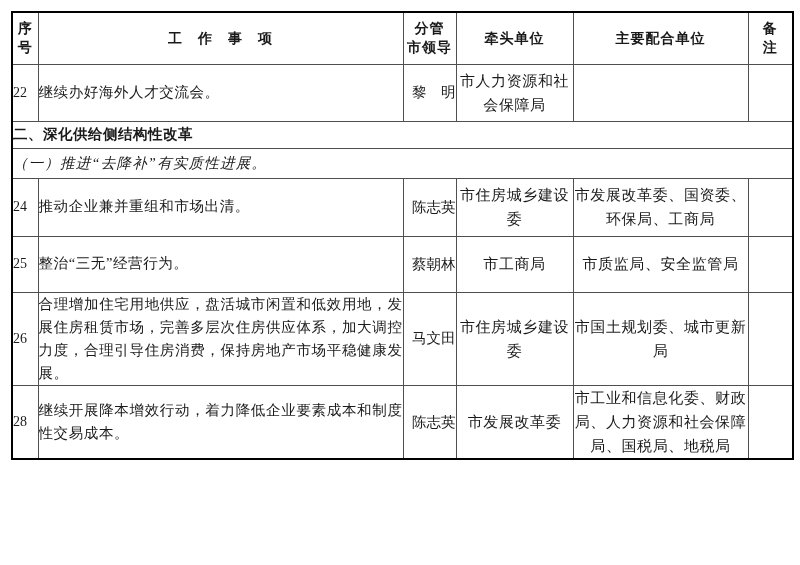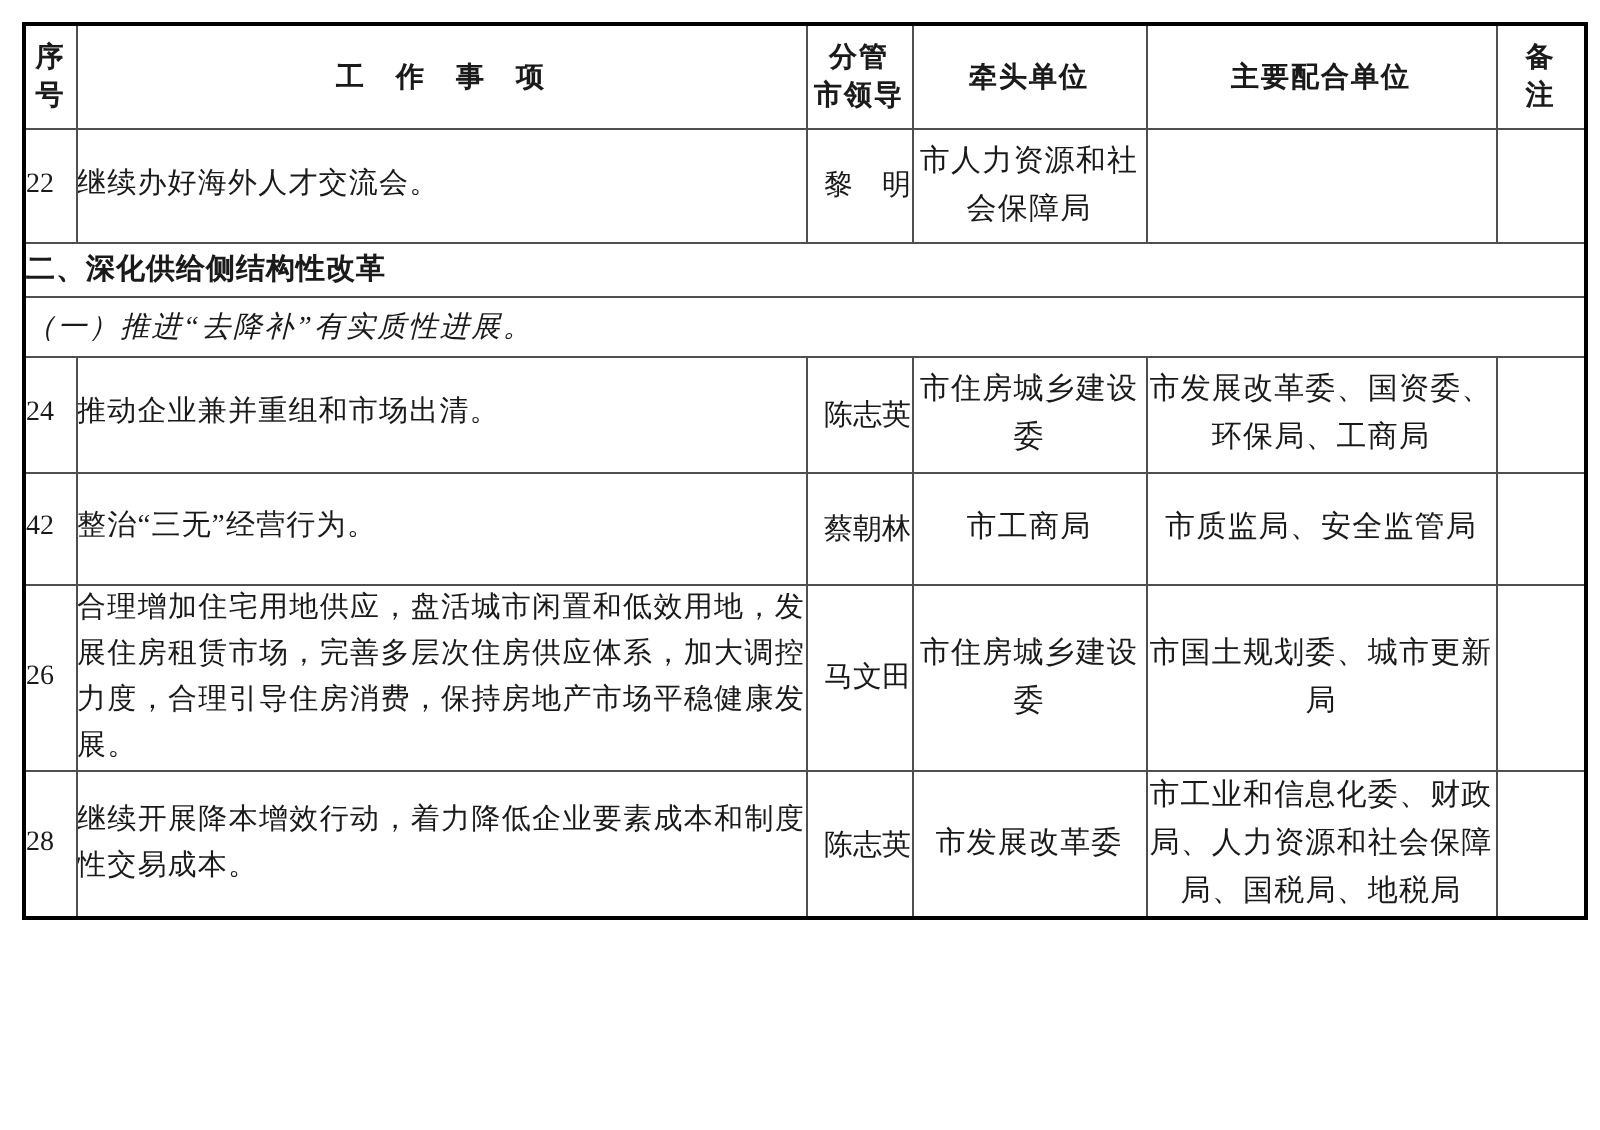--- a/index.html
+++ b/index.html
@@ -129,21 +129,21 @@
     <tr style="height:58px">
       <td class="c-no">24</td>
       <td class="c-task">推动企业兼并重组和市场出清。</td>
       <td class="c-leader">陈志英</td>
       <td class="c-unit">市住房城乡建设委</td>
       <td class="c-unit">市发展改革委、国资委、环保局、工商局</td>
       <td class="c-remark"></td>
     </tr>
 
     <tr style="height:56px">
-      <td class="c-no">42</td>
+      <td class="c-no">25</td>
       <td class="c-task">整治“三无”经营行为。</td>
       <td class="c-leader">蔡朝林</td>
       <td class="c-unit">市工商局</td>
       <td class="c-unit">市质监局、安全监管局</td>
       <td class="c-remark"></td>
     </tr>
 
     <tr style="height:79px">
       <td class="c-no">26</td>
       <td class="c-task">合理增加住宅用地供应，盘活城市闲置和低效用地，发展住房租赁市场，完善多层次住房供应体系，加大调控力度，合理引导住房消费，保持房地产市场平稳健康发展。</td>

